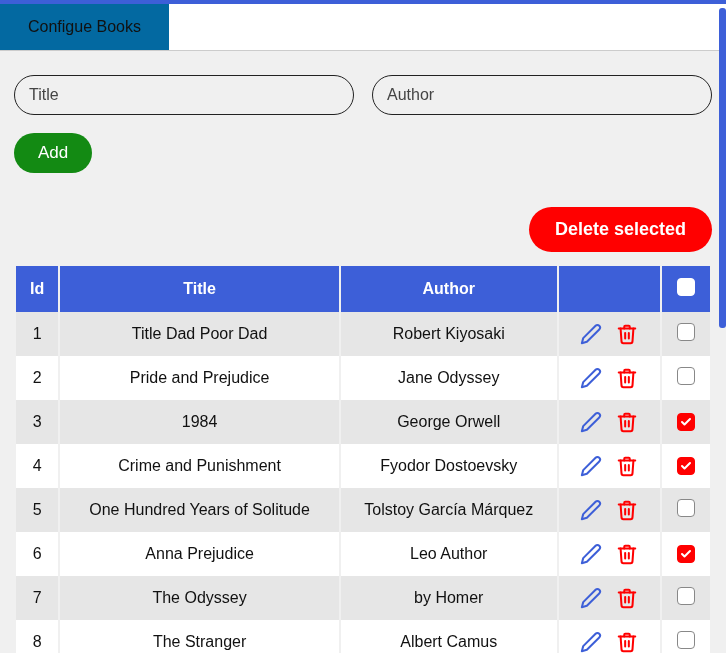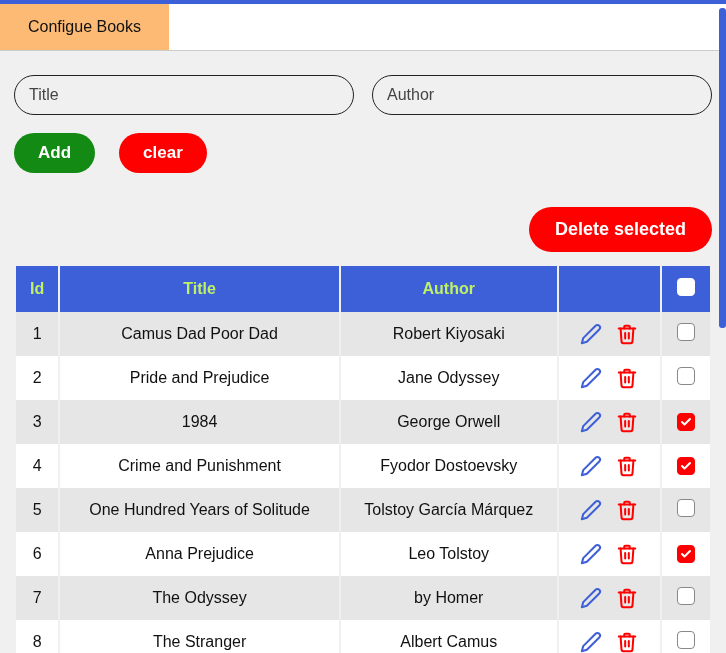--- a/index.html
+++ b/index.html
@@ -17,21 +17,21 @@
       background: #fff;
       border-bottom: 1px solid #ccc;
     }
     .tab {
       padding: 14px 28px;
       font-size: 16px;
       cursor: pointer;
       color: #111;
     }
     .tab.active {
-      background: #fdba74;
+      background: #0369a1;
       font-weight: 500;
     }
     .form-area {
       padding: 24px 14px 10px 14px;
     }
     .inputs-row {
       display: flex;
       gap: 18px;
       margin-bottom: 18px;
     }
@@ -47,21 +47,21 @@
     .text-input::placeholder { color: #444; }
     .buttons-row {
       display: flex;
       gap: 24px;
     }
     .btn {
       border: none;
       border-radius: 22px;
       padding: 10px 24px;
       font-size: 17px;
-      font-weight: 700;
+      font-weight: 400;
       cursor: pointer;
       color: #fff;
     }
     .btn-green { background: #138a13; }
     .btn-red { background: #ff0000; }
     .delete-selected-wrap {
       display: flex;
       justify-content: flex-end;
       padding: 24px 14px 14px 14px;
       align-items: center;
@@ -78,21 +78,21 @@
     }
     .table-wrap { padding: 0 14px; }
     table {
       width: 100%;
       border-collapse: separate;
       border-spacing: 2px 0;
       font-size: 16px;
     }
     thead th {
       background: #3d5fd8;
-      color: #bef264;
+      color: #ffffff;
       font-weight: 600;
       padding: 12px 6px;
       text-align: center;
     }
     tbody td {
       padding: 11px 6px;
       text-align: center;
       color: #111;
     }
     tbody tr:nth-child(odd) td { background: #e6e6e6; }
@@ -139,21 +139,20 @@
   <div class="tab active">Configue Books</div>
 </div>
 
 <div class="form-area">
   <div class="inputs-row">
     <input class="text-input" placeholder="Title" style="">
     <input class="text-input" placeholder="Author" style="">
   </div>
   <div class="buttons-row">
     <button class="btn btn-green">Add</button>
-    <button class="btn btn-red">clear</button>
   </div>
 </div>
 
 <div class="delete-selected-wrap">
   <button class="btn-delete-selected">Delete selected</button>
 </div>
 
 <div class="table-wrap">
   <table>
     <colgroup>
@@ -170,21 +169,21 @@
         <th>Author</th>
         <th></th>
         <th>
           <span class="checkbox header"></span>
         </th>
       </tr>
     </thead>
     <tbody id="table-body">
         <tr>
           <td>1</td>
-          <td>Camus Dad Poor Dad</td>
+          <td>Title Dad Poor Dad</td>
           <td>Robert Kiyosaki</td>
           <td>
             <div class="actions-cell">
               <span class="icon-btn">
                 <svg width="22" height="22" viewBox="0 0 24 24" fill="none" stroke="#3d5fd8" stroke-width="2.2" stroke-linecap="round" stroke-linejoin="round">
                   <path d="M17 3a2.8 2.8 0 0 1 4 4L7.5 20.5 2 22l1.5-5.5L17 3z"></path>
                 </svg>
               </span>
               <span class="icon-btn">
                 <svg width="22" height="22" viewBox="0 0 24 24" fill="none" stroke="#ff0000" stroke-width="2.2" stroke-linecap="round" stroke-linejoin="round">
@@ -299,21 +298,21 @@
                   <path d="M9 6V4a1 1 0 0 1 1-1h4a1 1 0 0 1 1 1v2"></path>
                 </svg>
               </span>
             </div>
           </td>
           <td><span class="checkbox"></span></td>
         </tr>
         <tr>
           <td>6</td>
           <td>Anna Prejudice</td>
-          <td>Leo Tolstoy</td>
+          <td>Leo Author</td>
           <td>
             <div class="actions-cell">
               <span class="icon-btn">
                 <svg width="22" height="22" viewBox="0 0 24 24" fill="none" stroke="#3d5fd8" stroke-width="2.2" stroke-linecap="round" stroke-linejoin="round">
                   <path d="M17 3a2.8 2.8 0 0 1 4 4L7.5 20.5 2 22l1.5-5.5L17 3z"></path>
                 </svg>
               </span>
               <span class="icon-btn">
                 <svg width="22" height="22" viewBox="0 0 24 24" fill="none" stroke="#ff0000" stroke-width="2.2" stroke-linecap="round" stroke-linejoin="round">
                   <polyline points="3 6 5 6 21 6"></polyline>

